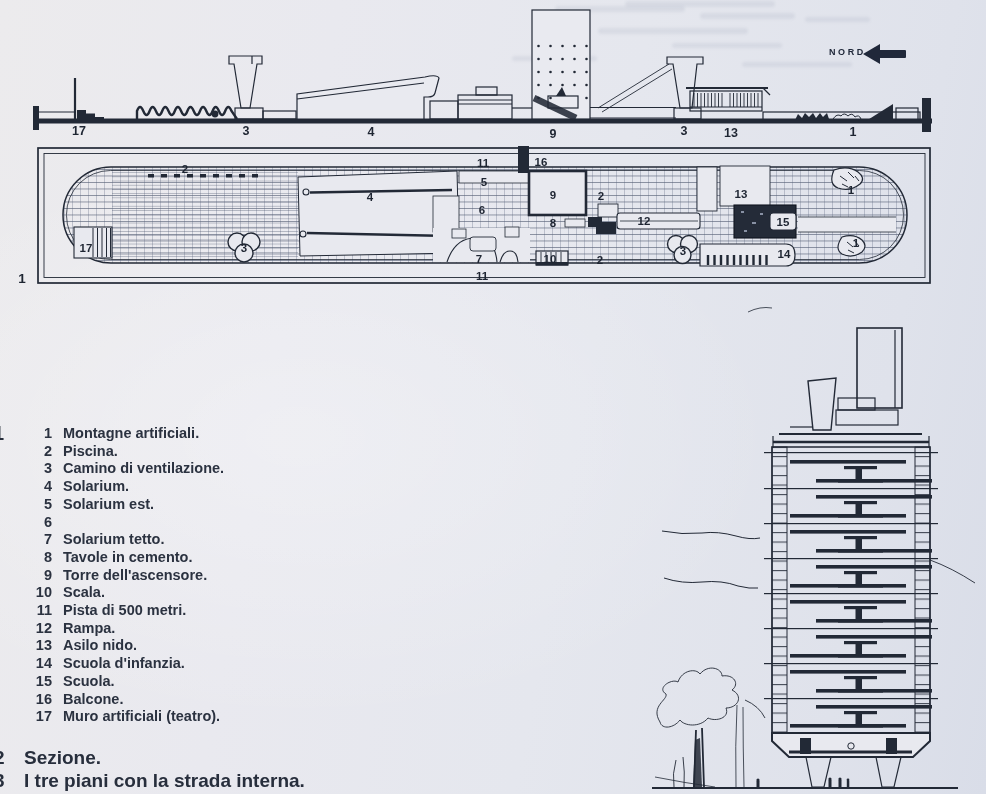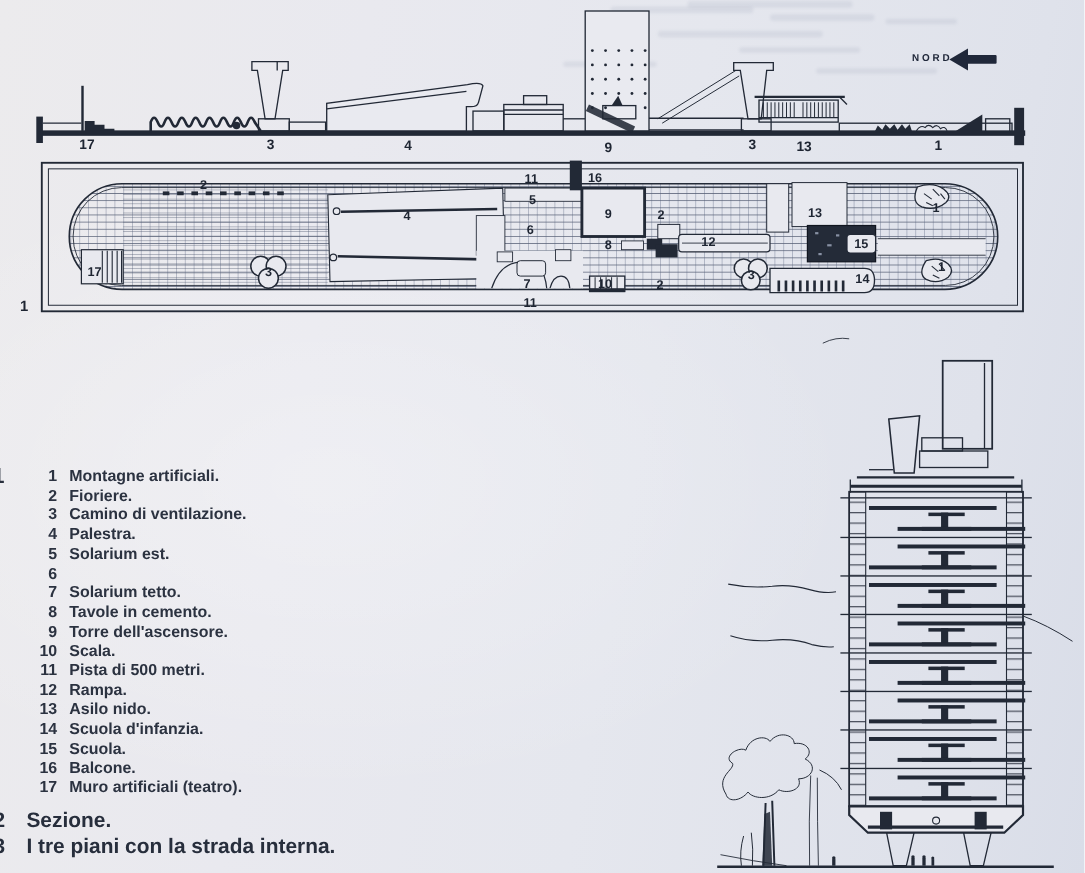--- a/index.html
+++ b/index.html
@@ -28,21 +28,21 @@
   
   .legend{position:absolute; left:0; top:421px; width:460px;}
   .legend-title{position:relative; padding-left:28px; font-size:20px; font-weight:700;
        color:#272e3c; line-height:25px; letter-spacing:.2px;}
   .clip-num{position:absolute; left:0; top:0; width:7px; height:24px; overflow:hidden;}
   .clip-num > span{position:absolute; left:-7px; font-size:20px; font-weight:700;}
   .legend-items{margin-top:4px;}
   .lg-row{display:flex; font-size:14.5px; font-weight:700; line-height:17.7px; color:#2b3240;}
   .lg-n{width:52px; text-align:right; padding-right:11px; flex:none;}
   .cap-row{display:flex; font-size:19px; font-weight:700; line-height:23.5px; color:#272e3c;}
-  .cap-row.first{margin-top:9px;}
+  .cap-row.first{margin-top:20px;}
   .cap-n{width:24px; flex:none; position:relative; overflow:hidden;}
   .cap-n > span{position:relative; left:-6px;}
   
   .smear{position:absolute; background:#7d87a0; opacity:.13; filter:blur(1.6px);
        border-radius:3px;}
 </style>
 </head>
 <body>
 
 <div class="page">
@@ -433,29 +433,29 @@
           <span>1</span>
         </span>
     </div>
     <div class="legend-items">
       <div class="lg-row">
           <span class="lg-n">1</span>
           <span>Montagne artificiali.</span>
         </div>
       <div class="lg-row">
           <span class="lg-n">2</span>
-          <span>Fioriere.</span>
+          <span>Piscina.</span>
         </div>
       <div class="lg-row">
           <span class="lg-n">3</span>
           <span>Camino di ventilazione.</span>
         </div>
       <div class="lg-row">
           <span class="lg-n">4</span>
-          <span>Palestra.</span>
+          <span>Solarium.</span>
         </div>
       <div class="lg-row">
           <span class="lg-n">5</span>
           <span>Solarium est.</span>
         </div>
       <div class="lg-row">
           <span class="lg-n">6</span>
         </div>
       <div class="lg-row">
           <span class="lg-n">7</span>

